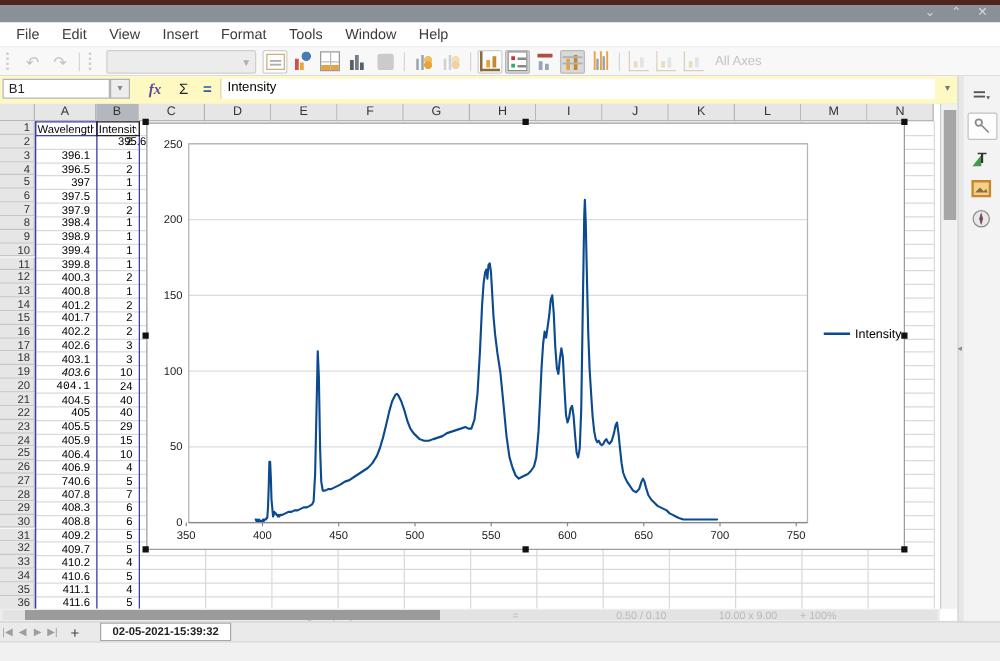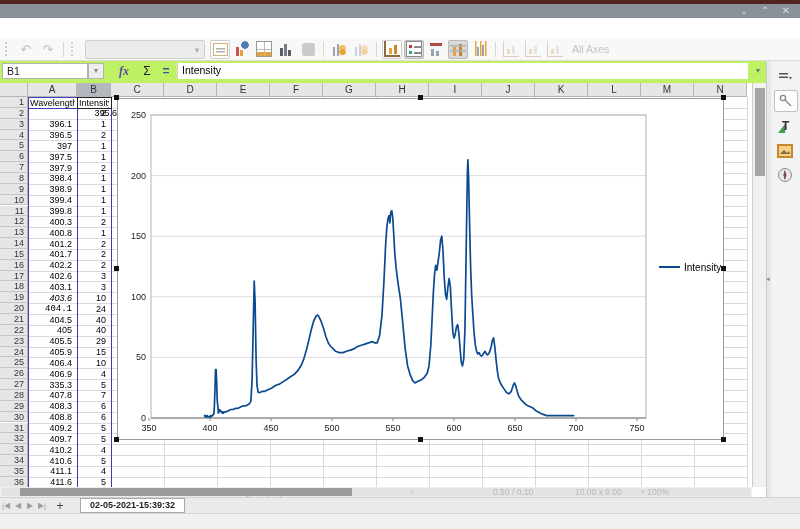--- a/index.html
+++ b/index.html
@@ -66,21 +66,21 @@
       linear-gradient(#9aa4b0,#9aa4b0) 5px 6px/2px 9px no-repeat,
       linear-gradient(#9aa4b0,#9aa4b0) 10px 4px/2px 11px no-repeat;}
   .ic-axis-sm{border-left:1.5px solid #b5a27e;border-bottom:1.5px solid #b5a27e;box-sizing:border-box;
       background:linear-gradient(#d8b97e,#d8b97e) 3px 8px/3px 5px no-repeat,
                  linear-gradient(#c9cdd2,#c9cdd2) 8px 5px/3px 8px no-repeat;}
   .ic-selbox{width:15px;height:13px;border:1px solid #c9b27a;box-sizing:border-box;background:
       linear-gradient(#b0b0b0,#b0b0b0) 2px 4px/9px 1.5px no-repeat,
       linear-gradient(#b0b0b0,#b0b0b0) 2px 7px/9px 1.5px no-repeat;}
   #all-axes{font-size:10.5px;color:#c3c3c3;margin-left:6px;}
   
-  #formulabar{position:absolute;left:0;top:61px;width:800px;height:22px;background:#bef264;border-bottom:1px solid #d4d4d4;}
+  #formulabar{position:absolute;left:0;top:61px;width:800px;height:22px;background:#fef9c3;border-bottom:1px solid #d4d4d4;}
   #name-box{position:absolute;left:2px;top:2px;width:86px;height:16px;background:#fff;border:1px solid #b4b4b4;font-size:10.5px;color:#222;padding:1px 4px;box-sizing:border-box;}
   #name-drop{position:absolute;left:88px;top:2px;width:16px;height:16px;background:#ededed;border:1px solid #b4b4b4;box-sizing:border-box;font-size:8px;color:#888;text-align:center;line-height:14px;}
   .fb-ic{position:absolute;top:2px;height:16px;font-size:12px;line-height:16px;text-align:center;}
   #fx-ic{left:114px;width:20px;font-style:italic;font-family:"Liberation Serif",serif;color:#5a4a9e;font-weight:bold;}
   #sum-ic{left:138px;width:18px;color:#222;}
   #eq-ic{left:158px;width:16px;color:#2a6099;font-weight:bold;}
   #fb-sep{position:absolute;left:176px;top:2px;width:1px;height:16px;background:#d8d8d8;}
   #formula-input{position:absolute;left:178px;top:2px;width:570px;height:16px;background:#fff;font-size:10.5px;color:#000;padding:1px 4px;box-sizing:border-box;}
   #fb-expand{position:absolute;left:751px;top:2px;width:14px;height:16px;font-size:8px;color:#777;text-align:center;line-height:16px;}
   
@@ -127,20 +127,30 @@
 
   <div id="titlebar">
     <div class="topstrip"></div>
     <div id="win-controls">
         <span>⌄</span>
         <span>⌃</span>
         <span>✕</span>
       </div>
   </div>
 
+  <div id="menubar">
+      <div class="menu-item">File</div>
+      <div class="menu-item">Edit</div>
+      <div class="menu-item">View</div>
+      <div class="menu-item">Insert</div>
+      <div class="menu-item">Format</div>
+      <div class="menu-item">Tools</div>
+      <div class="menu-item">Window</div>
+      <div class="menu-item">Help</div>
+    </div>
 
   <div id="toolbar">
       <div class="tb-dots"></div>
       <div class="tb-btn disabled">
         <div class="tb-glyph">↶</div>
       </div>
       <div class="tb-btn disabled">
         <div class="tb-glyph">↷</div>
       </div>
       <div class="tb-sep"></div>
@@ -353,21 +363,21 @@
         <div class="rowhdr" style="top: 263.55px; height: 10.85px;">24</div>
         <div class="cell num" style="left: 29px; top: 264.05px; width: 46px; height: 10.85px; padding-left: 0px;">405.9</div>
         <div class="cell num" style="left: 78px; top: 264.05px; width: 31px; height: 10.85px; padding-left: 0px;">15</div>
         <div class="rowhdr" style="top: 274.4px; height: 10.85px;">25</div>
         <div class="cell num" style="left: 29px; top: 274.9px; width: 46px; height: 10.85px; padding-left: 0px;">406.4</div>
         <div class="cell num" style="left: 78px; top: 274.9px; width: 31px; height: 10.85px; padding-left: 0px;">10</div>
         <div class="rowhdr" style="top: 285.25px; height: 10.85px;">26</div>
         <div class="cell num" style="left: 29px; top: 285.75px; width: 46px; height: 10.85px; padding-left: 0px;">406.9</div>
         <div class="cell num" style="left: 78px; top: 285.75px; width: 31px; height: 10.85px; padding-left: 0px;">4</div>
         <div class="rowhdr" style="top: 296.1px; height: 10.85px;">27</div>
-        <div class="cell num" style="left: 29px; top: 296.6px; width: 46px; height: 10.85px; padding-left: 0px;">335.3</div>
+        <div class="cell num" style="left: 29px; top: 296.6px; width: 46px; height: 10.85px; padding-left: 0px;">740.6</div>
         <div class="cell num" style="left: 78px; top: 296.6px; width: 31px; height: 10.85px; padding-left: 0px;">5</div>
         <div class="rowhdr" style="top: 306.95px; height: 10.85px;">28</div>
         <div class="cell num" style="left: 29px; top: 307.45px; width: 46px; height: 10.85px; padding-left: 0px;">407.8</div>
         <div class="cell num" style="left: 78px; top: 307.45px; width: 31px; height: 10.85px; padding-left: 0px;">7</div>
         <div class="rowhdr" style="top: 317.8px; height: 10.85px;">29</div>
         <div class="cell num" style="left: 29px; top: 318.3px; width: 46px; height: 10.85px; padding-left: 0px;">408.3</div>
         <div class="cell num" style="left: 78px; top: 318.3px; width: 31px; height: 10.85px; padding-left: 0px;">6</div>
         <div class="rowhdr" style="top: 328.65px; height: 10.85px;">30</div>
         <div class="cell num" style="left: 29px; top: 329.15px; width: 46px; height: 10.85px; padding-left: 0px;">408.8</div>
         <div class="cell num" style="left: 78px; top: 329.15px; width: 31px; height: 10.85px; padding-left: 0px;">6</div>

